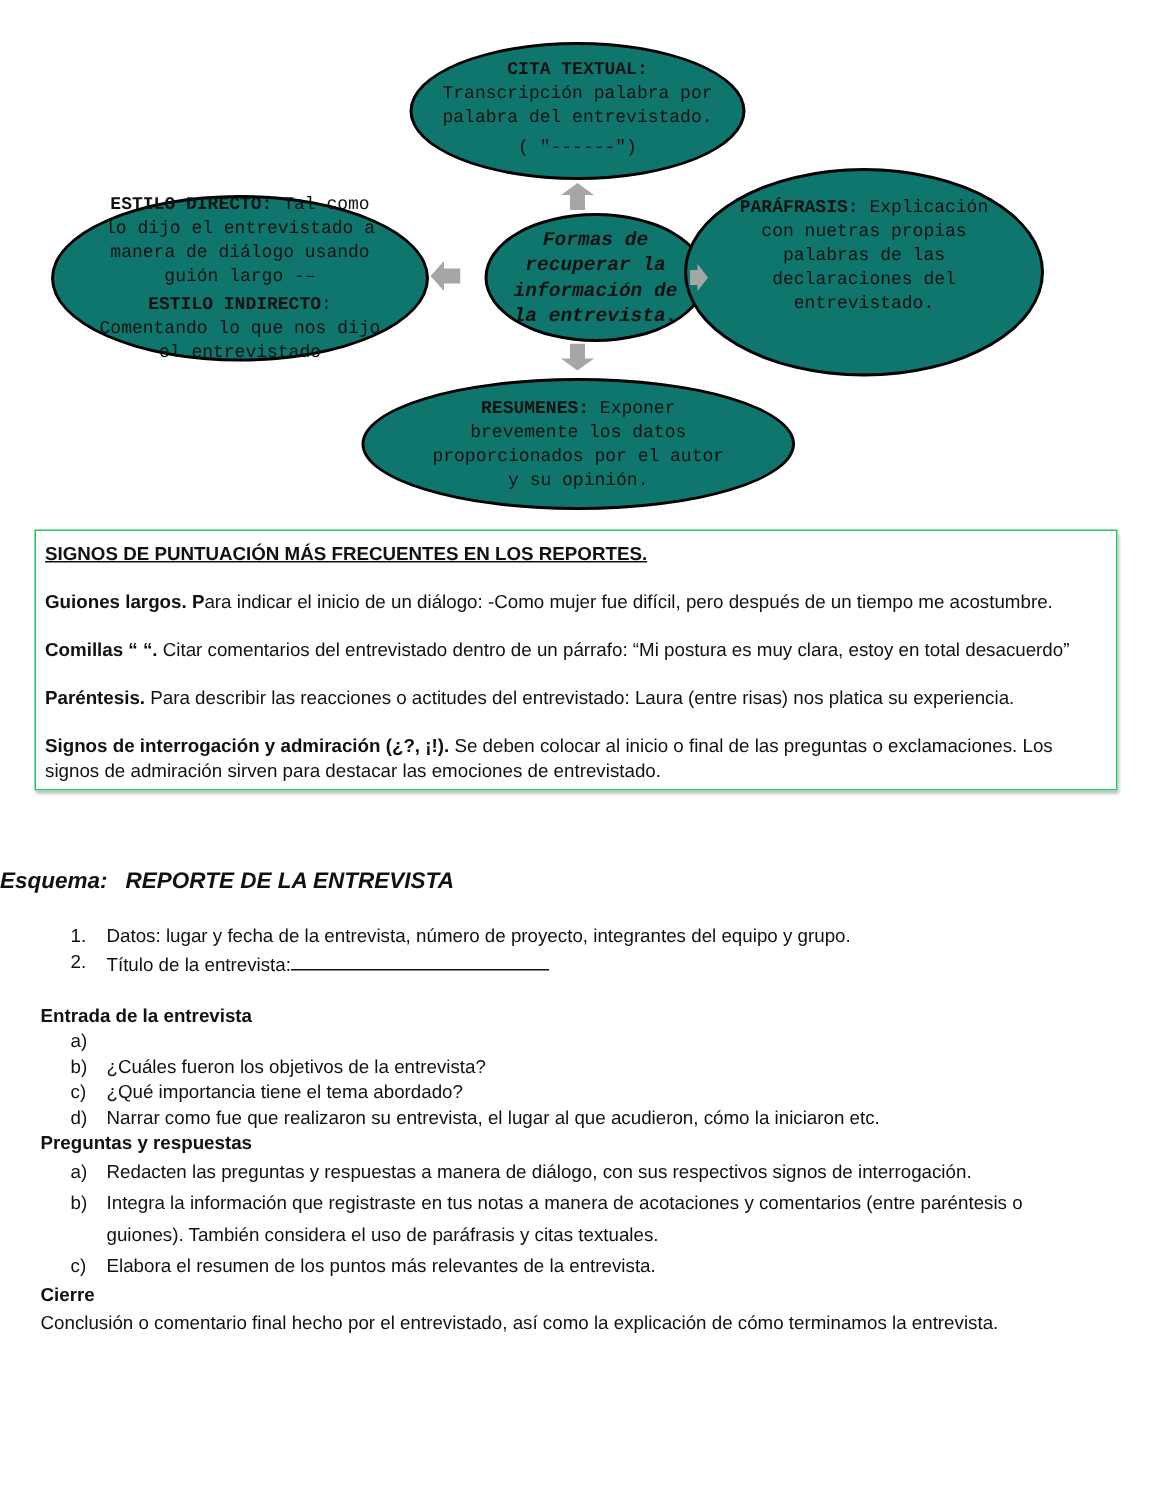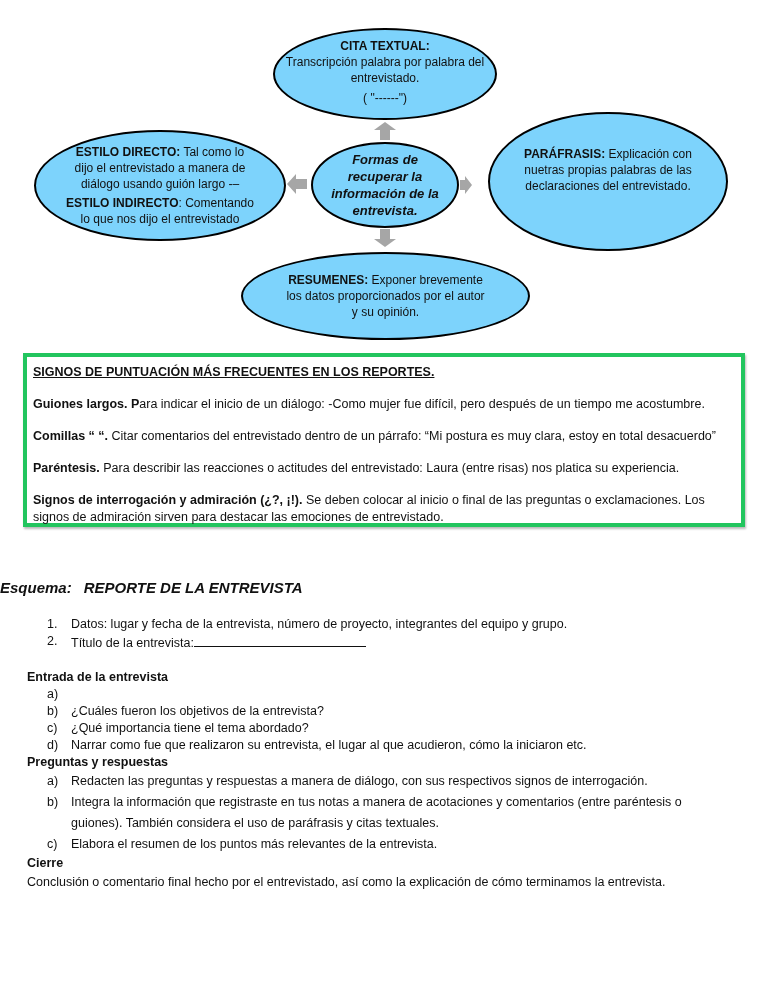--- a/index.html
+++ b/index.html
@@ -3,36 +3,36 @@
   <meta charset="utf-8">
   <style>
     html, body { margin: 0; padding: 0; background: #ffffff; }
     body {
       width: 768px; height: 994px; position: relative; overflow: hidden;
       font-family: "Liberation Sans", "DejaVu Sans", sans-serif;
       color: #111; font-size: 12.5px;
     }
     .oval {
       position: absolute; border: 2.5px solid #000; border-radius: 50%;
-      background: #7dd3fc; box-sizing: border-box;
+      background: #0f766e; box-sizing: border-box;
       display: flex; align-items: center; justify-content: center;
-      text-align: center; line-height: 16px; font-size: 12px;
+      text-align: center; line-height: 16px; font-size: 12px; font-family: Liberation Mono, monospace;
     }
     .oval .inner { padding: 0 10px; }
     .oval b { font-weight: bold; }
     #oval-cita { left: 273px; top: 28px; width: 224px; height: 92px; }
     #oval-cita .inner { margin-top: -4px; }
-    #oval-center { left: 311px; top: 142px; width: 148px; height: 86px; border-width: 2px; font-style: italic; font-weight: bold; font-size: 13px; line-height: 17px; }
+    #oval-center { left: 323px; top: 142px; width: 148px; height: 86px; border-width: 2px; font-style: italic; font-weight: bold; font-size: 13px; line-height: 17px; }
     #oval-directo { left: 34px; top: 130px; width: 252px; height: 111px; }
-    #oval-parafrasis { left: 488px; top: 112px; width: 240px; height: 139px; }
+    #oval-parafrasis { left: 456px; top: 112px; width: 240px; height: 139px; }
     #oval-resumenes { left: 241px; top: 252px; width: 289px; height: 88px; }
     .sub { display: block; margin-top: 4px; }
     .punct-box {
       position: absolute; left: 23px; top: 353px; width: 722px; height: 174px;
-      border: 4px solid #22c55e; box-sizing: border-box; padding: 7px 6px;
+      border: 1px solid #22c55e; box-sizing: border-box; padding: 7px 6px;
       box-shadow: 1px 2px 2px #bbb;
       font-size: 12.5px; line-height: 17px;
     }
     .punct-box .title { font-weight: bold; text-decoration: underline; margin-bottom: 15px; }
     .punct-box p { margin: 0 0 15px 0; }
     .punct-box p.last { margin-bottom: 0; }
     .heading {
       position: absolute; left: 0; width: 768px; top: 579px; 
       font-style: italic; font-weight: bold; font-size: 15px;
     }

